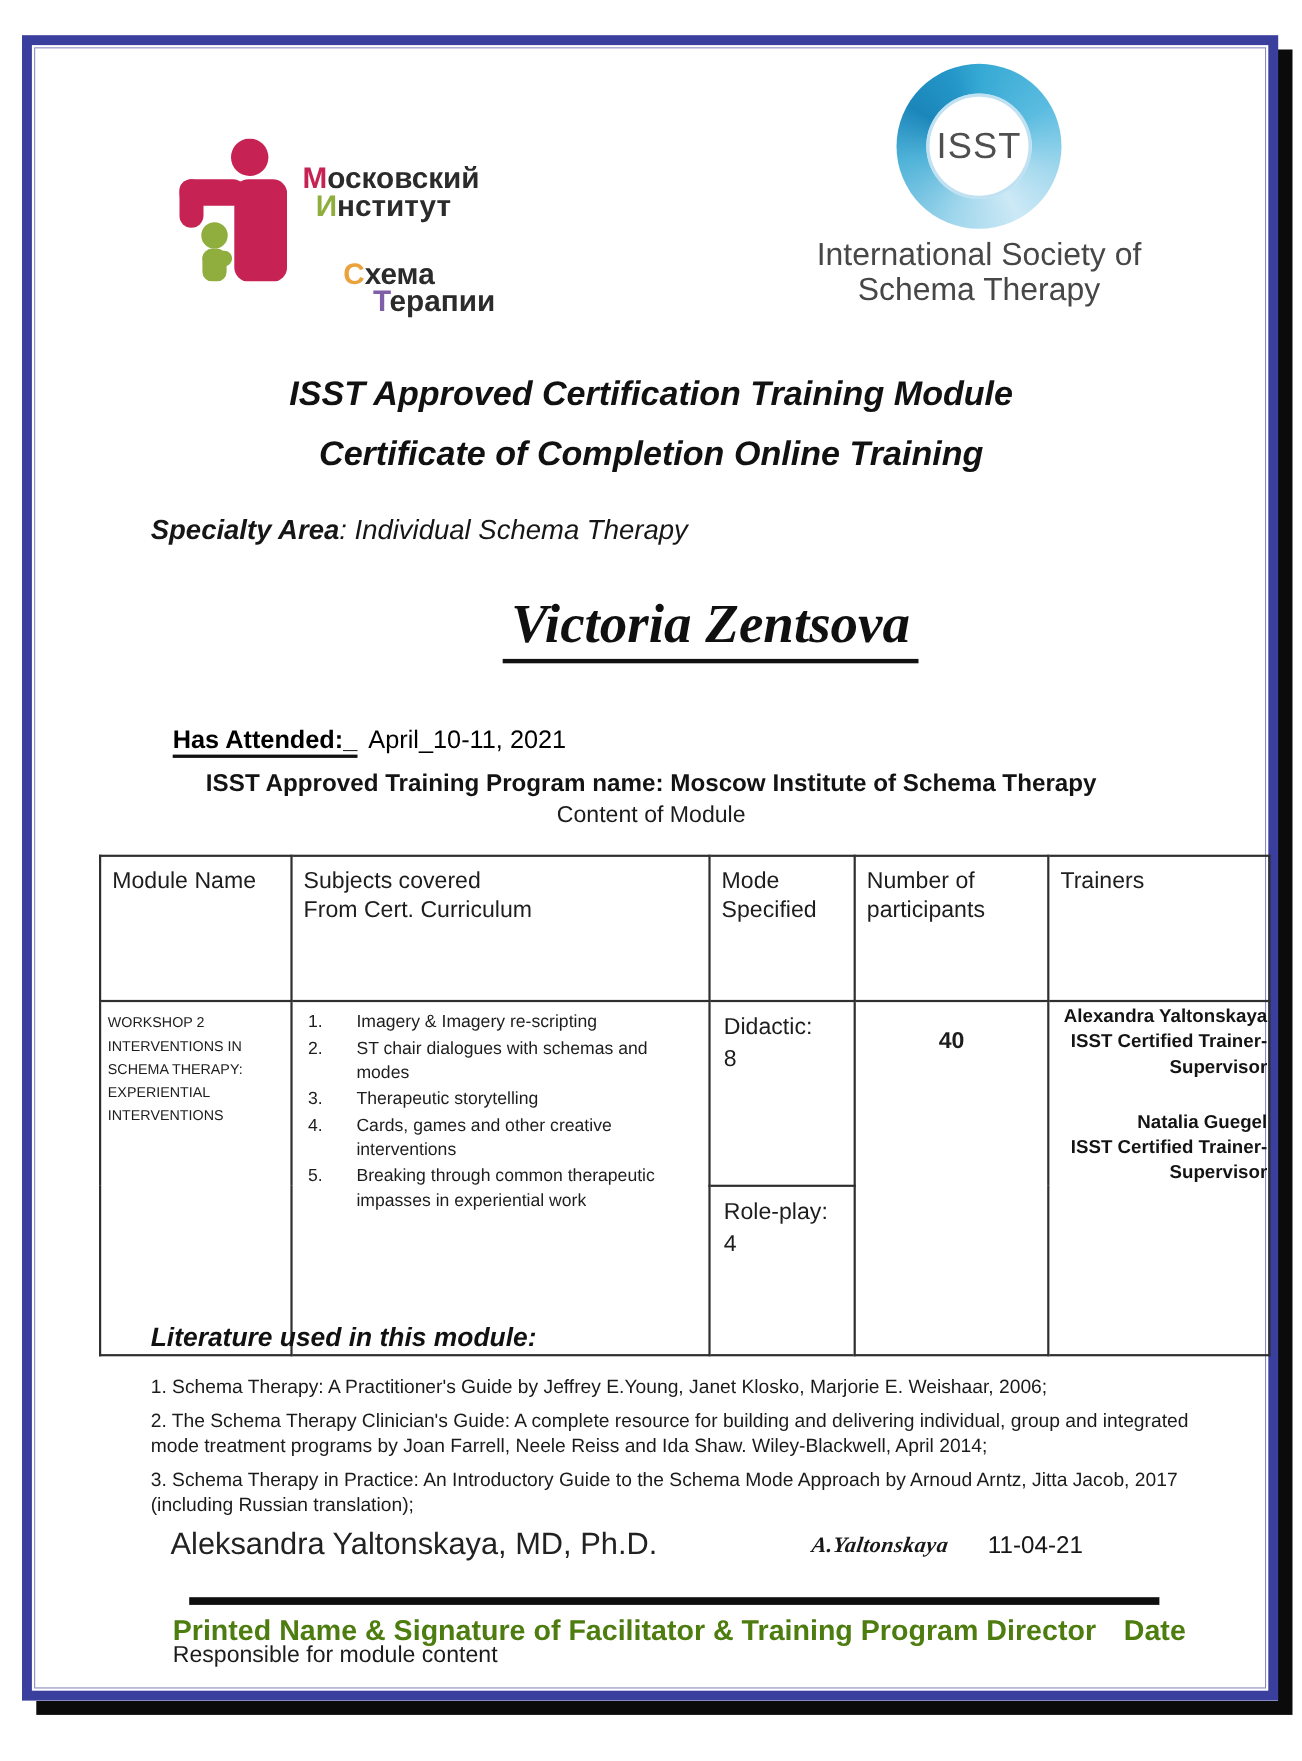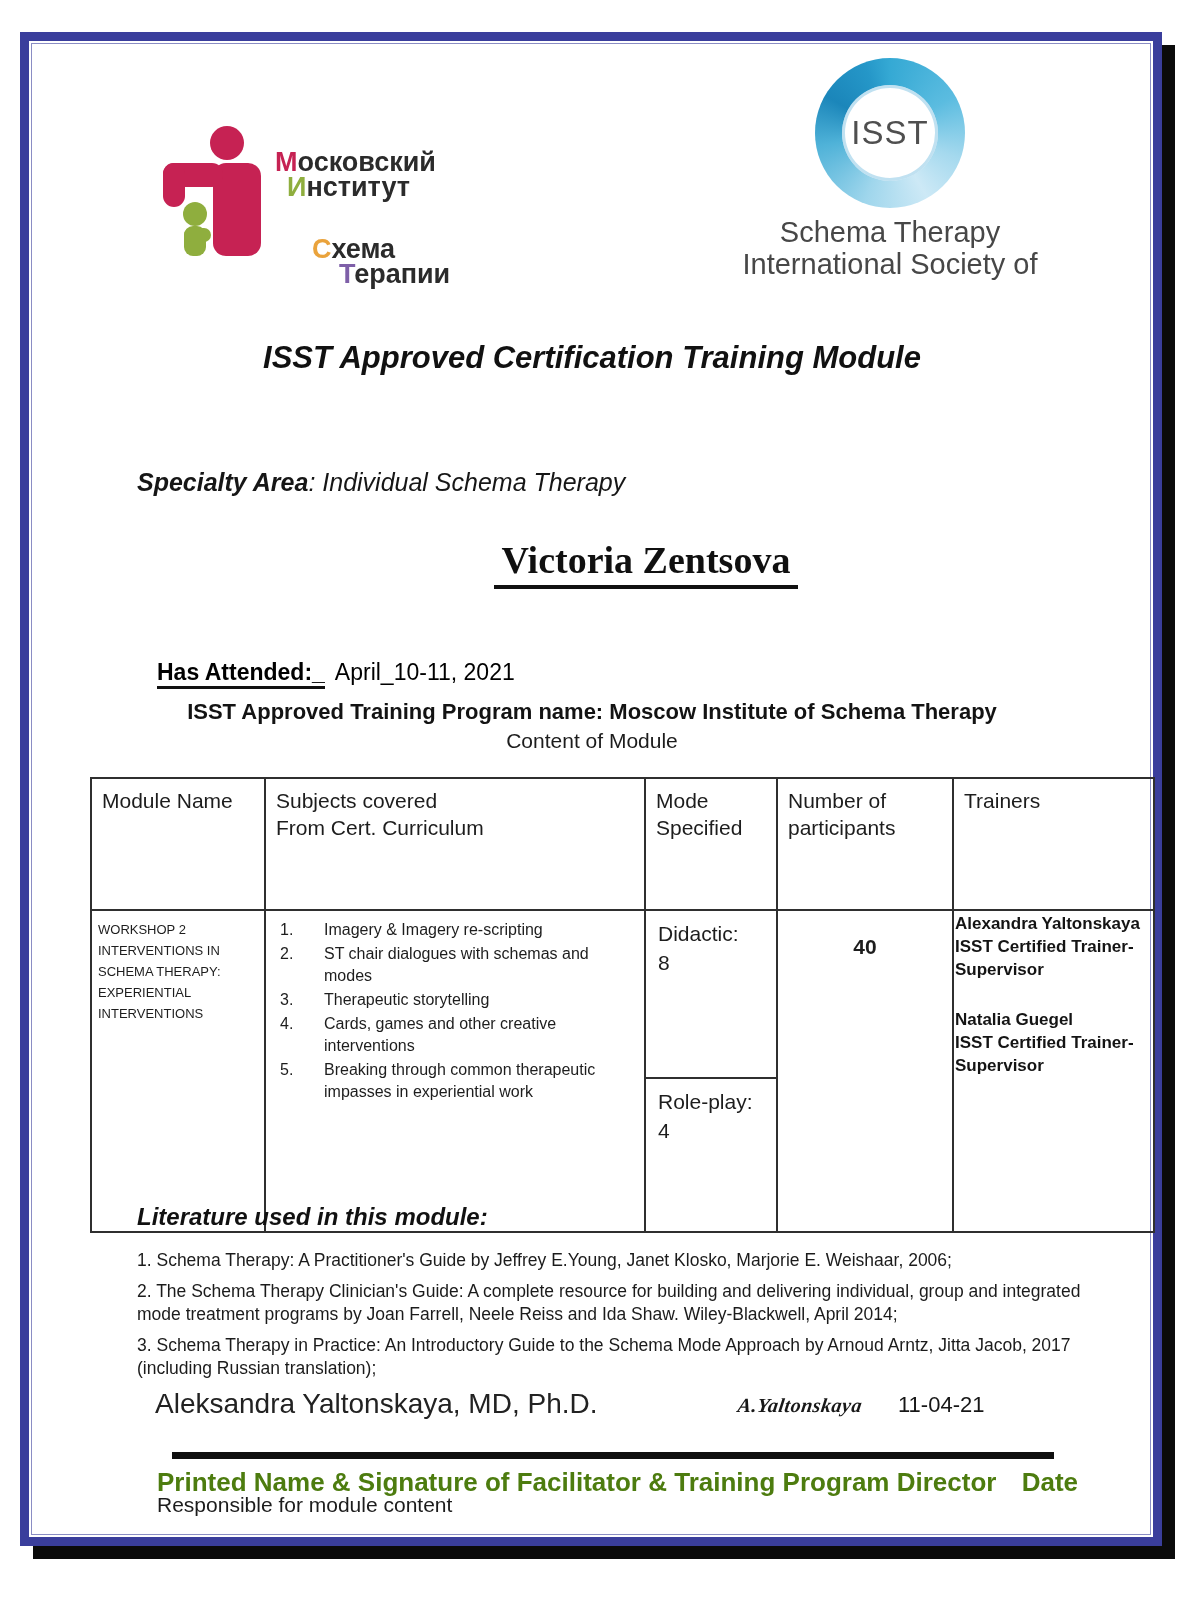--- a/index.html
+++ b/index.html
@@ -42,22 +42,22 @@
   .isst-ring-label{font-size:33px;color:#4f4f4f;letter-spacing:1px;}
   .isst-caption{margin-top:8px;font-size:29px;line-height:32px;color:#474747;}
   
   .title1,.title2{position:absolute;left:0;width:100%;text-align:center;font-weight:700;font-style:italic;font-size:31px;color:#111;}
   .title1{top:340px;}
   .title2{top:395px;}
   .specialty{position:absolute;left:137px;top:468px;font-size:25px;font-style:italic;color:#161616;}
   .specialty .lbl{font-weight:700;}
   .name-wrap{position:absolute;left:0;top:538px;width:100%;text-align:center;padding-left:108px;box-sizing:border-box;}
   .name-wrap .nm{
-    display:inline-block;font-family:"Liberation Serif",serif;font-weight:700;
-    font-size:38px;color:#101010;border-bottom:4px solid #111;padding:0 8px 3px 8px;
+    display:inline-block;font-family:"Liberation Serif",serif;font-weight:700;font-style:italic;
+    font-size:50px;color:#101010;border-bottom:4px solid #111;padding:0 8px 3px 8px;
   }
   .attended{position:absolute;left:157px;top:659px;font-size:23px;color:#000000;}
   .attended .lbl{font-weight:700;border-bottom:3px solid #111;padding-bottom:1px;}
   .attended .val{margin-left:10px;}
   .program-line{position:absolute;left:0;top:699px;width:100%;text-align:center;font-weight:700;font-size:22px;color:#131313;}
   .content-heading{position:absolute;left:0;top:729px;width:100%;text-align:center;font-size:21px;color:#1c1c1c;}
   
   .module-table{
     position:absolute;left:90px;top:777px;border-collapse:collapse;table-layout:fixed;width:1063px;
     font-size:21px;color:#1d1d1d;
@@ -69,21 +69,21 @@
   .subj-list{margin:2px 0 0 0;padding:0;list-style:none;counter-reset:subj;}
   .subj-list li{
     position:relative;counter-increment:subj;padding-left:48px;margin-bottom:2px;
     font-size:16px;line-height:22px;max-width:312px;
   }
   .subj-list li::before{content:counter(subj) ".";position:absolute;left:4px;top:0;}
   td.hours-cell{padding:8px 8px 8px 12px;font-size:21px;line-height:29px;}
   td.hours-cell.didactic{height:150px;}
   td.hours-cell.roleplay{height:136px;}
   td.participants{text-align:center;padding-top:24px;font-weight:700;font-size:21px;}
-  td.trainers{text-align:left;font-weight:700;font-size:17px;line-height:23px;color:#141414;}
+  td.trainers{text-align:right;font-weight:700;font-size:17px;line-height:23px;color:#141414;}
   .trainer{margin-bottom:27px;}
   
   .lit-heading{position:absolute;left:137px;top:1203px;font-weight:700;font-style:italic;font-size:24px;color:#111;}
   .lit-list{position:absolute;left:137px;top:1249px;width:952px;font-size:17.5px;line-height:23px;color:#1b1b1b;}
   .lit-list p{margin:0 0 8px 0;}
   
   .sig-name{position:absolute;left:155px;top:1388px;font-size:28px;color:#222;}
   .sig-script{
     position:absolute;left:738px;top:1394px;font-family:"Liberation Serif",serif;font-style:italic;
     font-size:20px;font-weight:700;color:#181818;transform:skewX(-8deg);letter-spacing:0.5px;
@@ -117,26 +117,27 @@
     </div>
   </div>
 
   <div class="isst-logo">
     <div class="isst-ring">
       <div class="isst-ring-inner">
         <span class="isst-ring-label">ISST</span>
       </div>
     </div>
     <div class="isst-caption">
+      <div>International Society of</div>
       <div>Schema Therapy</div>
-      <div>International Society of</div>
     </div>
   </div>
 
   <div class="title1">ISST Approved Certification Training Module</div>
+  <div class="title2">Certificate of Completion Online Training</div>
   <div class="specialty">
     <span class="lbl">Specialty Area</span><span>: Individual Schema Therapy</span>
   </div>
   <div class="name-wrap">
     <span class="nm">Victoria Zentsova</span>
   </div>
 
   <div class="attended">
     <span class="lbl">Has Attended:_</span><span class="val">April_10-11, 2021</span>
   </div>

